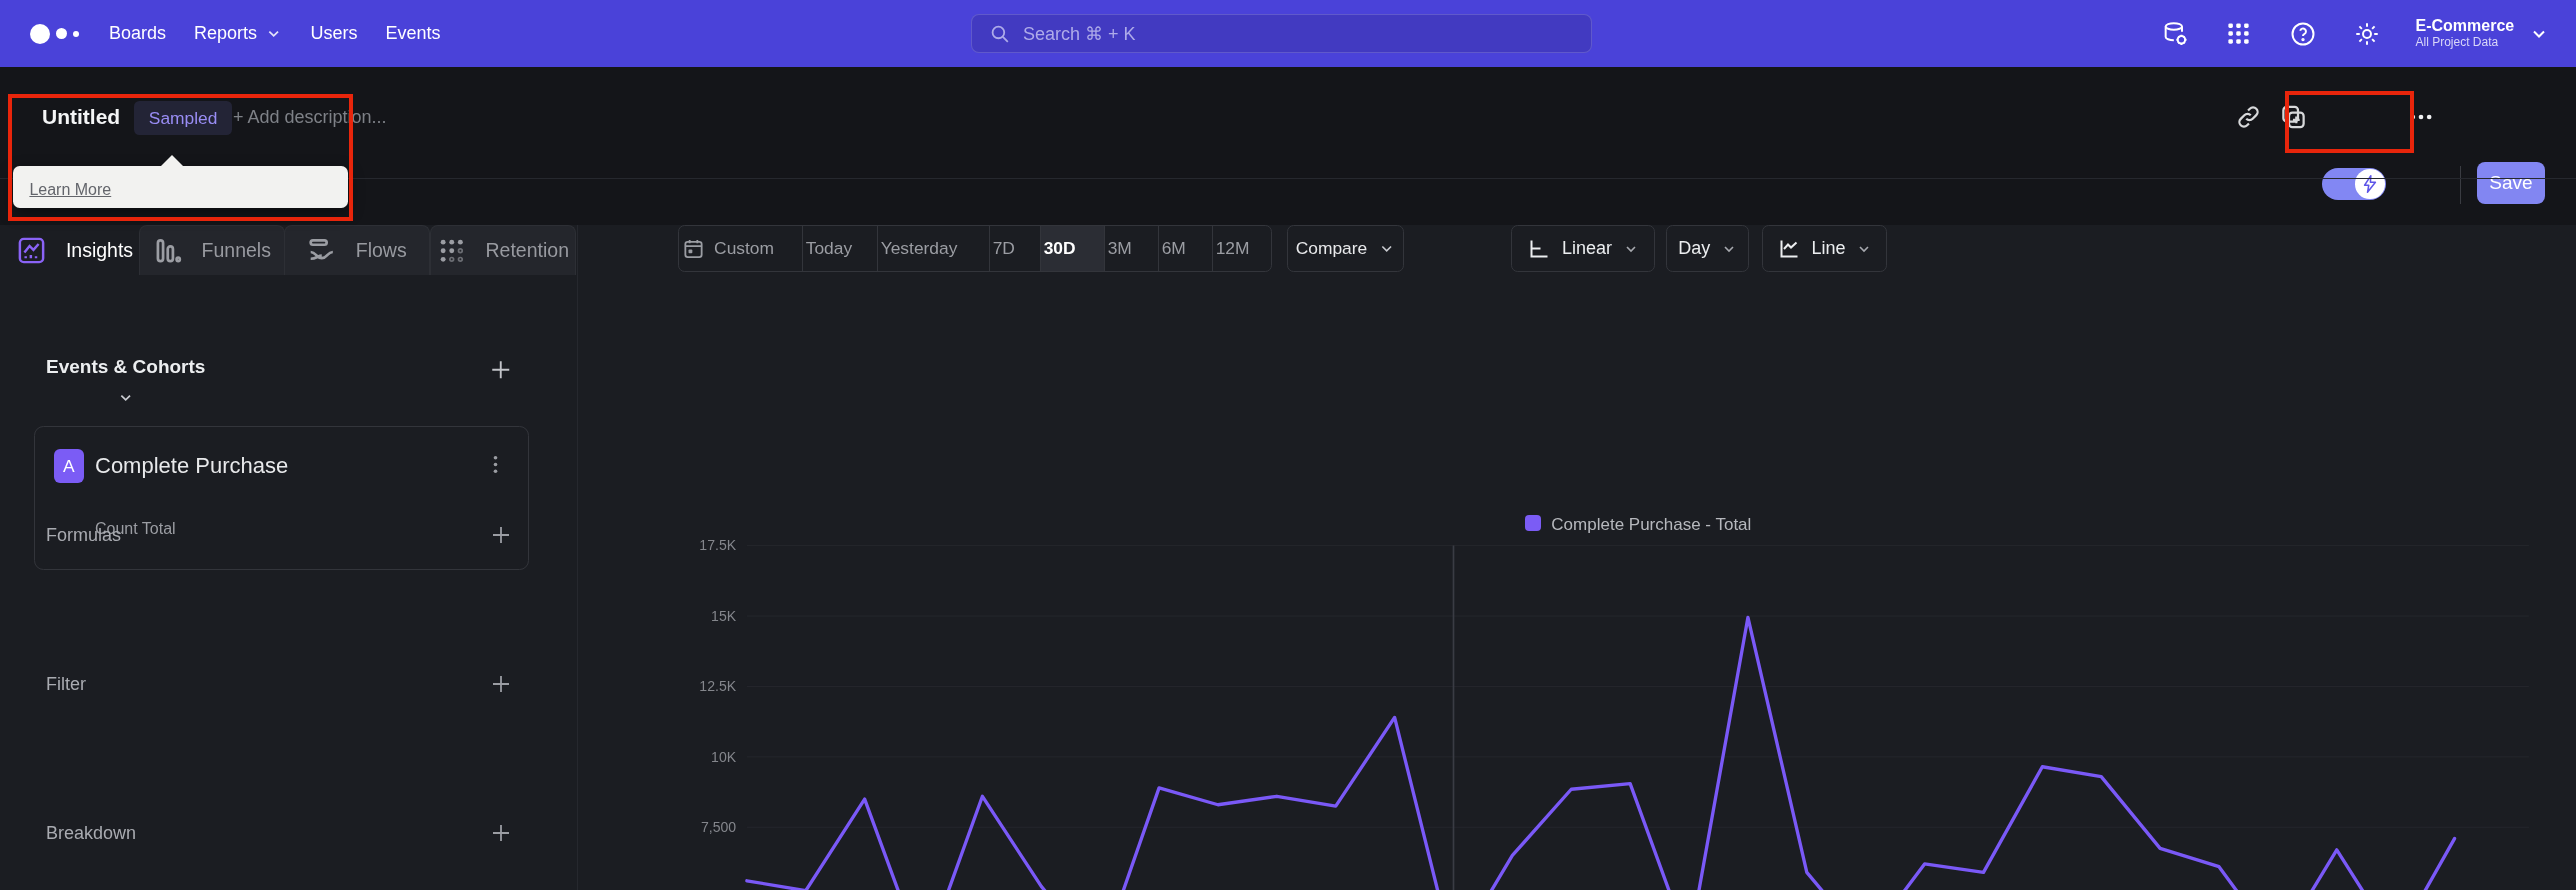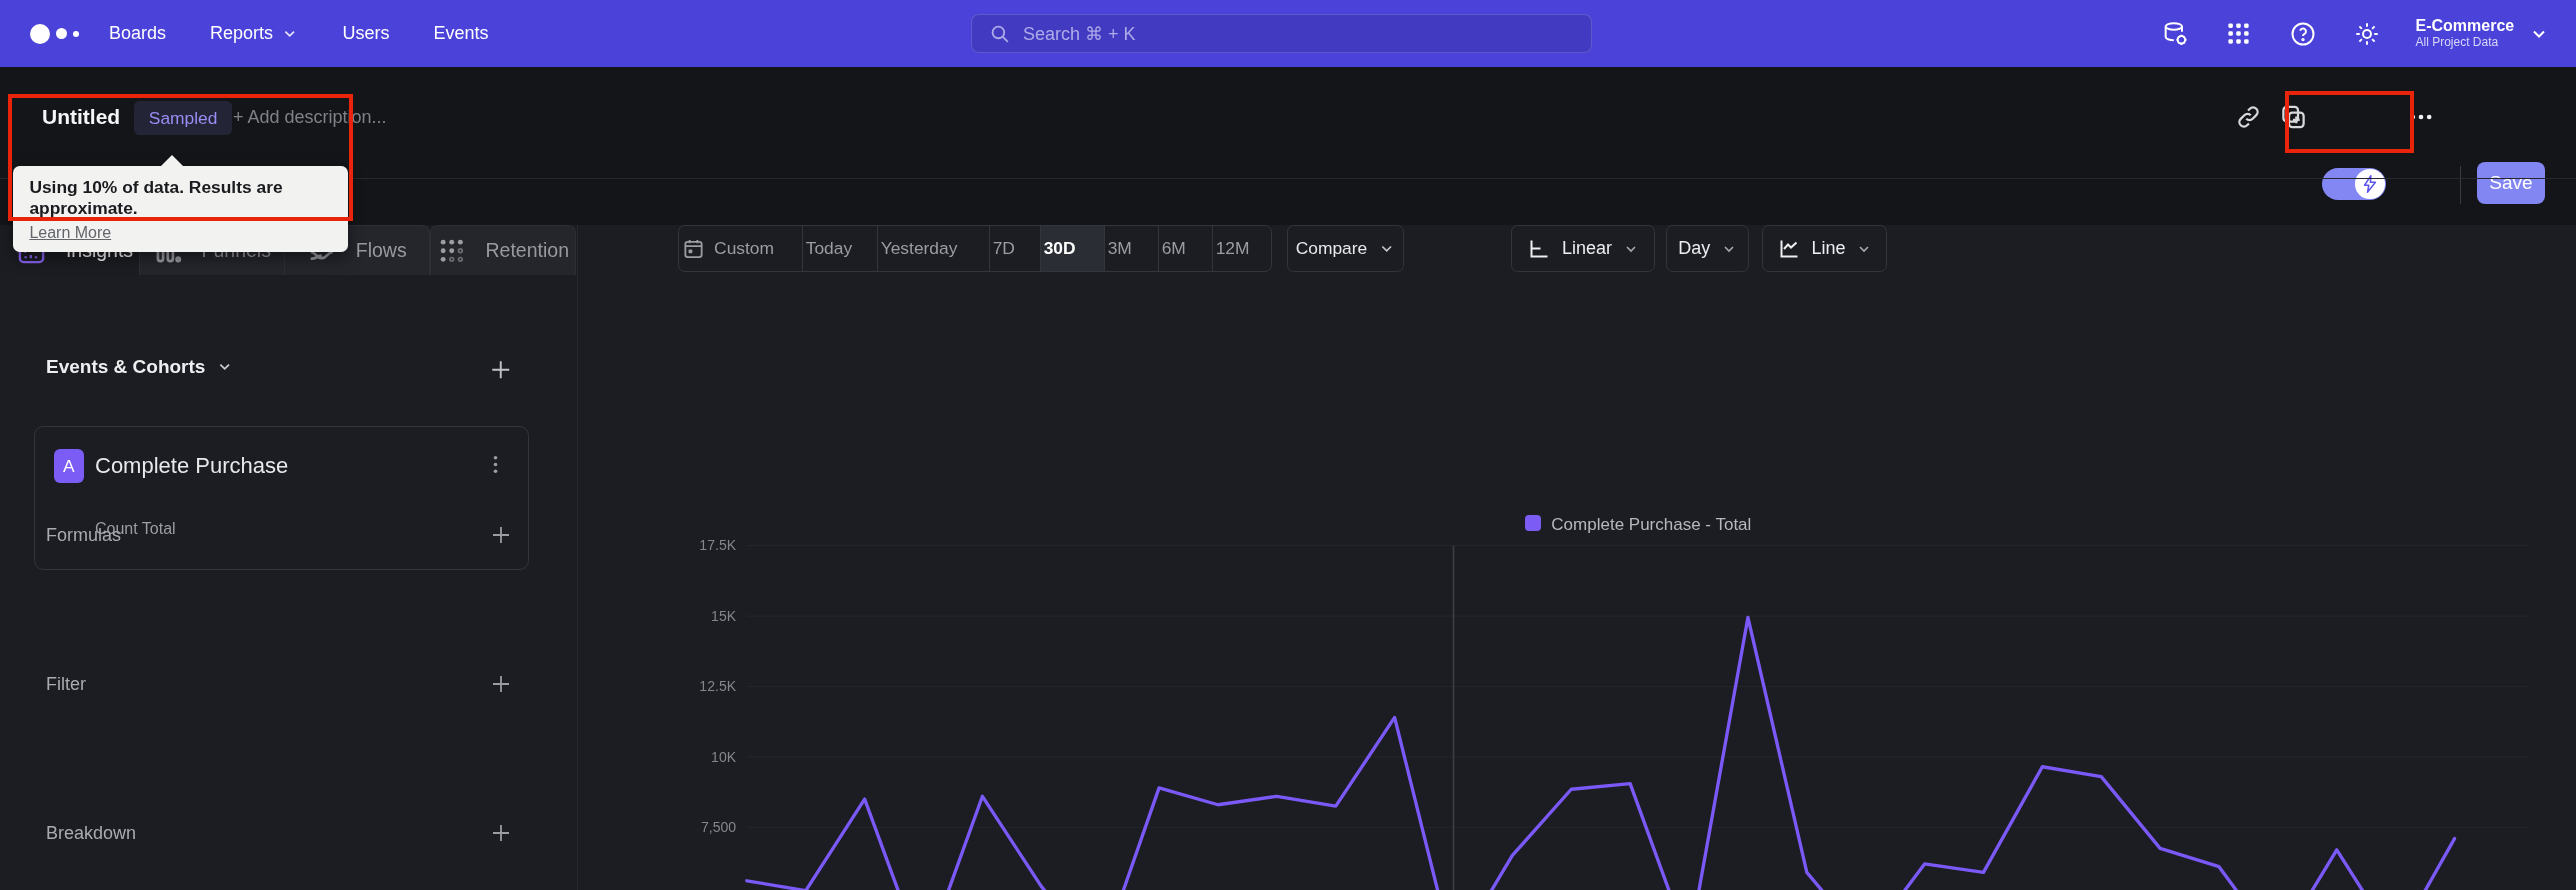--- a/index.html
+++ b/index.html
@@ -7,21 +7,21 @@
   .stage{position:relative;width:2576px;height:890px;background:#141519;
          font-family:"Liberation Sans",sans-serif;overflow:hidden;color:#e8e9eb;}
 
   
   .topnav{position:absolute;left:0;top:0;width:2576px;height:67px;background:#4a42d9;
           display:flex;align-items:center;}
   .logo{display:flex;align-items:center;gap:6px;margin-left:30px;width:60px;}
   .logo .d1{width:20px;height:20px;border-radius:50%;background:#fff;}
   .logo .d2{width:11.4px;height:11.4px;border-radius:50%;background:#fff;}
   .logo .d3{width:6px;height:6px;border-radius:50%;background:#fff;}
-  .nav-links{display:flex;align-items:center;gap:44px;margin-left:19px;}
+  .nav-links{display:flex;align-items:center;gap:28px;margin-left:19px;}
   .nav-link{display:flex;align-items:center;gap:8px;color:#fff;font-size:18px;font-weight:500;cursor:pointer;}
   .nav-link svg{opacity:.85;}
   .searchbox{position:absolute;left:971px;top:14px;width:621px;height:39px;border-radius:8px;
              background:#423ac1;border:0.7px solid rgba(255,255,255,.16);display:flex;align-items:center;
              padding-left:17.4px;gap:12px;color:#aeabe9;font-size:18px;}
   .nav-right{position:absolute;right:0;top:0;height:67px;display:flex;align-items:center;gap:0;}
   .nav-icon{width:64px;height:67px;display:flex;align-items:center;justify-content:center;cursor:pointer;}
   .project{display:flex;align-items:center;gap:14.8px;margin:0 27px 0 17px;cursor:pointer;}
   .project .pname{font-size:16px;font-weight:700;color:#fff;line-height:1.15;}
   .project .psub{font-size:12px;color:#d9d7f8;line-height:1.15;}
@@ -256,21 +256,21 @@
             <g fill="none" stroke="#6b6d73" stroke-width="1.4">
               <circle cx="19" cy="12" r="1.5"></circle>
               <circle cx="12" cy="19" r="1.5"></circle>
               <circle cx="19" cy="19" r="1.5"></circle>
             </g>
           </svg>
           <span>Retention</span>
         </div>
       </div>
 
-    <div class="sec-head" style="top:131px;">
+    <div class="sec-head" style="top:131px;flex-direction:column;">
       <span>Events &amp; Cohorts</span>
       <svg width="17.4" height="17.4" viewBox="0 0 24 24" fill="none" stroke="#c9cbd0" stroke-width="2.4">
           <polyline points="6,9 12,15 18,9"></polyline>
         </svg>
     </div>
     <div class="plusbtn" style="top:131px;">
       <svg width="25.5" height="25.5" viewBox="0 0 24 24" fill="none" stroke="#c2c4c9" stroke-width="1.8">
           <path d="M12 4v16M4 12h16"></path>
         </svg>
     </div>
@@ -435,20 +435,19 @@
           <line x1="2711.4" y1="803" x2="2711.4" y2="816" stroke="#45474e" stroke-width="2"></line>
           <text x="2711.4" y="848" text-anchor="middle" fill="#84868c" font-size="21" font-family="Liberation Sans, sans-serif">Mar 30</text>
           <polyline points="253.0,567.8 340.8,582.5 428.6,446.0 516.4,685.4 604.2,441.8 692.0,576.2 779.8,681.2 867.6,429.2 955.4,454.4 1043.2,441.8 1131.0,456.5 1218.8,324.2 1306.6,677.0 1394.4,530.0 1482.2,431.3 1570.0,422.9 1657.8,664.4 1745.6,175.1 1833.4,555.2 1921.2,660.2 2009.0,542.6 2096.8,555.2 2184.6,397.7 2272.4,412.4 2360.2,519.5 2448.0,546.8 2535.8,666.5 2623.6,521.6 2711.4,660.2 2799.2,504.8" fill="none" stroke="#7a59f7" stroke-width="5" stroke-linejoin="round" stroke-linecap="round"></polyline>
         </svg>
       
     </div>
   </div>
 
   <div class="tooltip">
     <div class="caret"></div>
-    <div class="t1">Using 10% of data. Results are approximate.</div>
     <div class="t2">Learn More</div>
   </div>
   <div class="redbox" style="left:8px;top:94px;width:345px;height:127px;"></div>
   <div class="redbox" style="left:2285px;top:91px;width:129px;height:62px;"></div>
 
 </div>
 
 
 </body></html>

